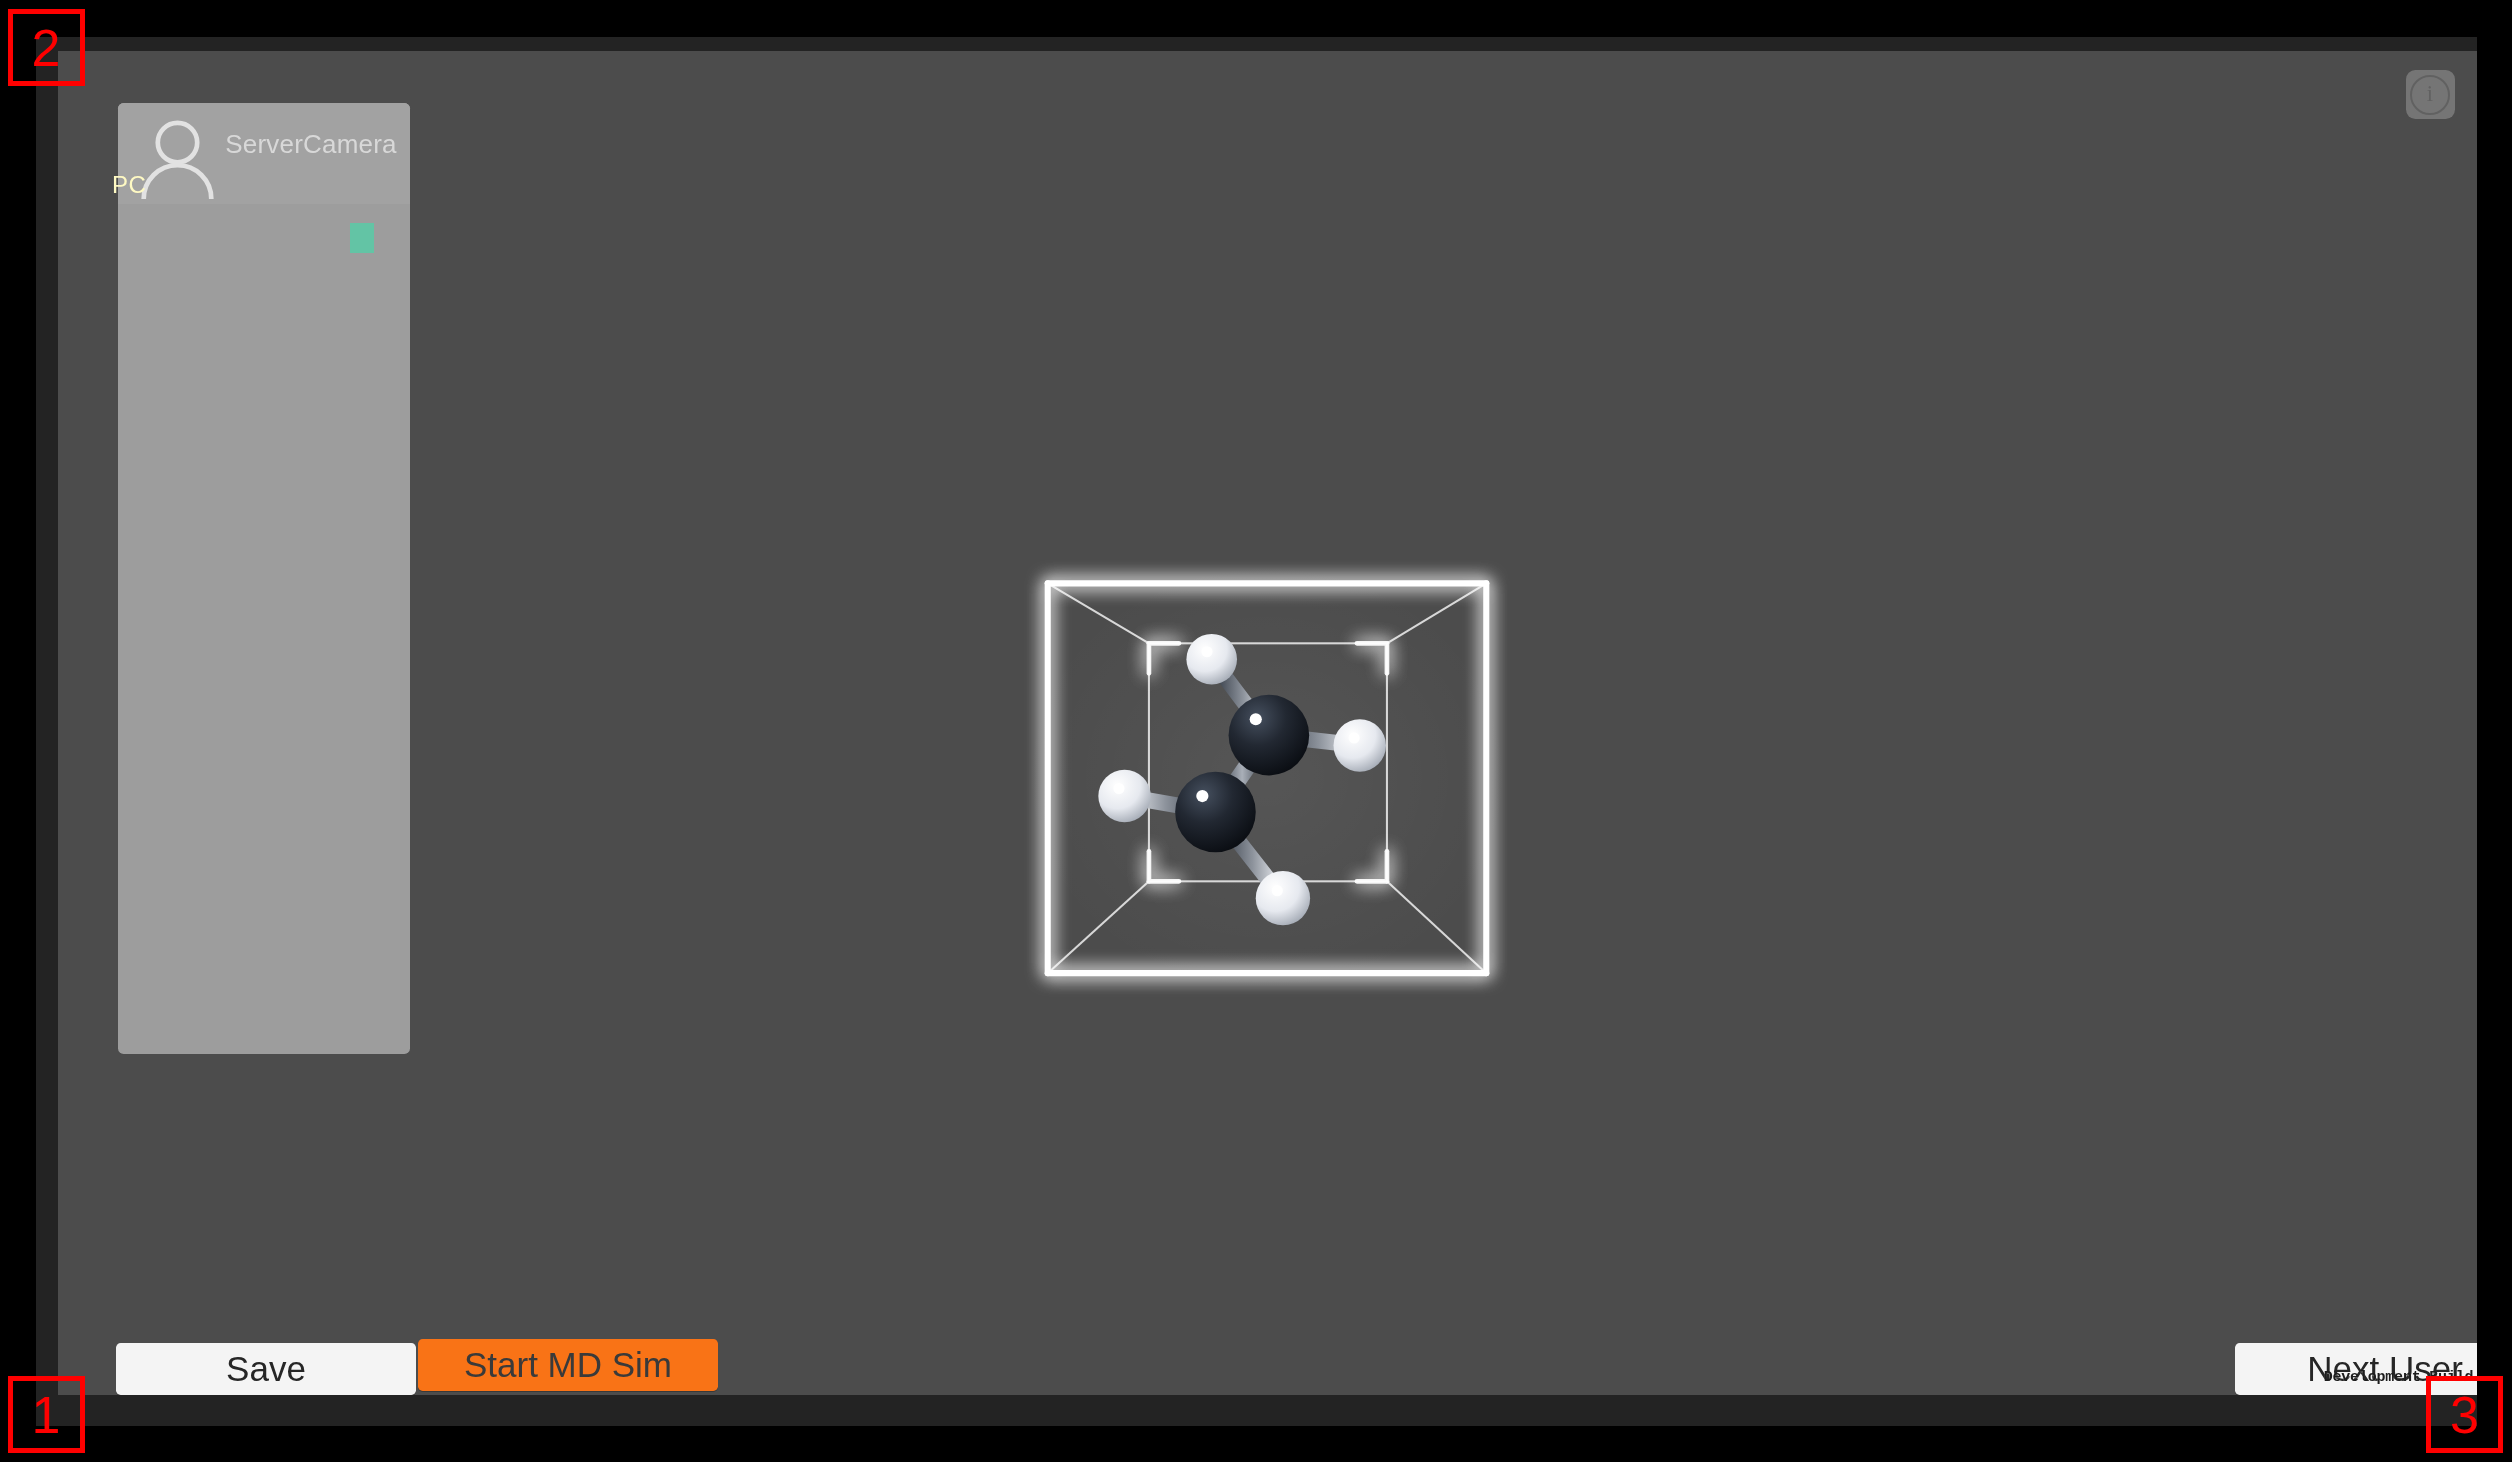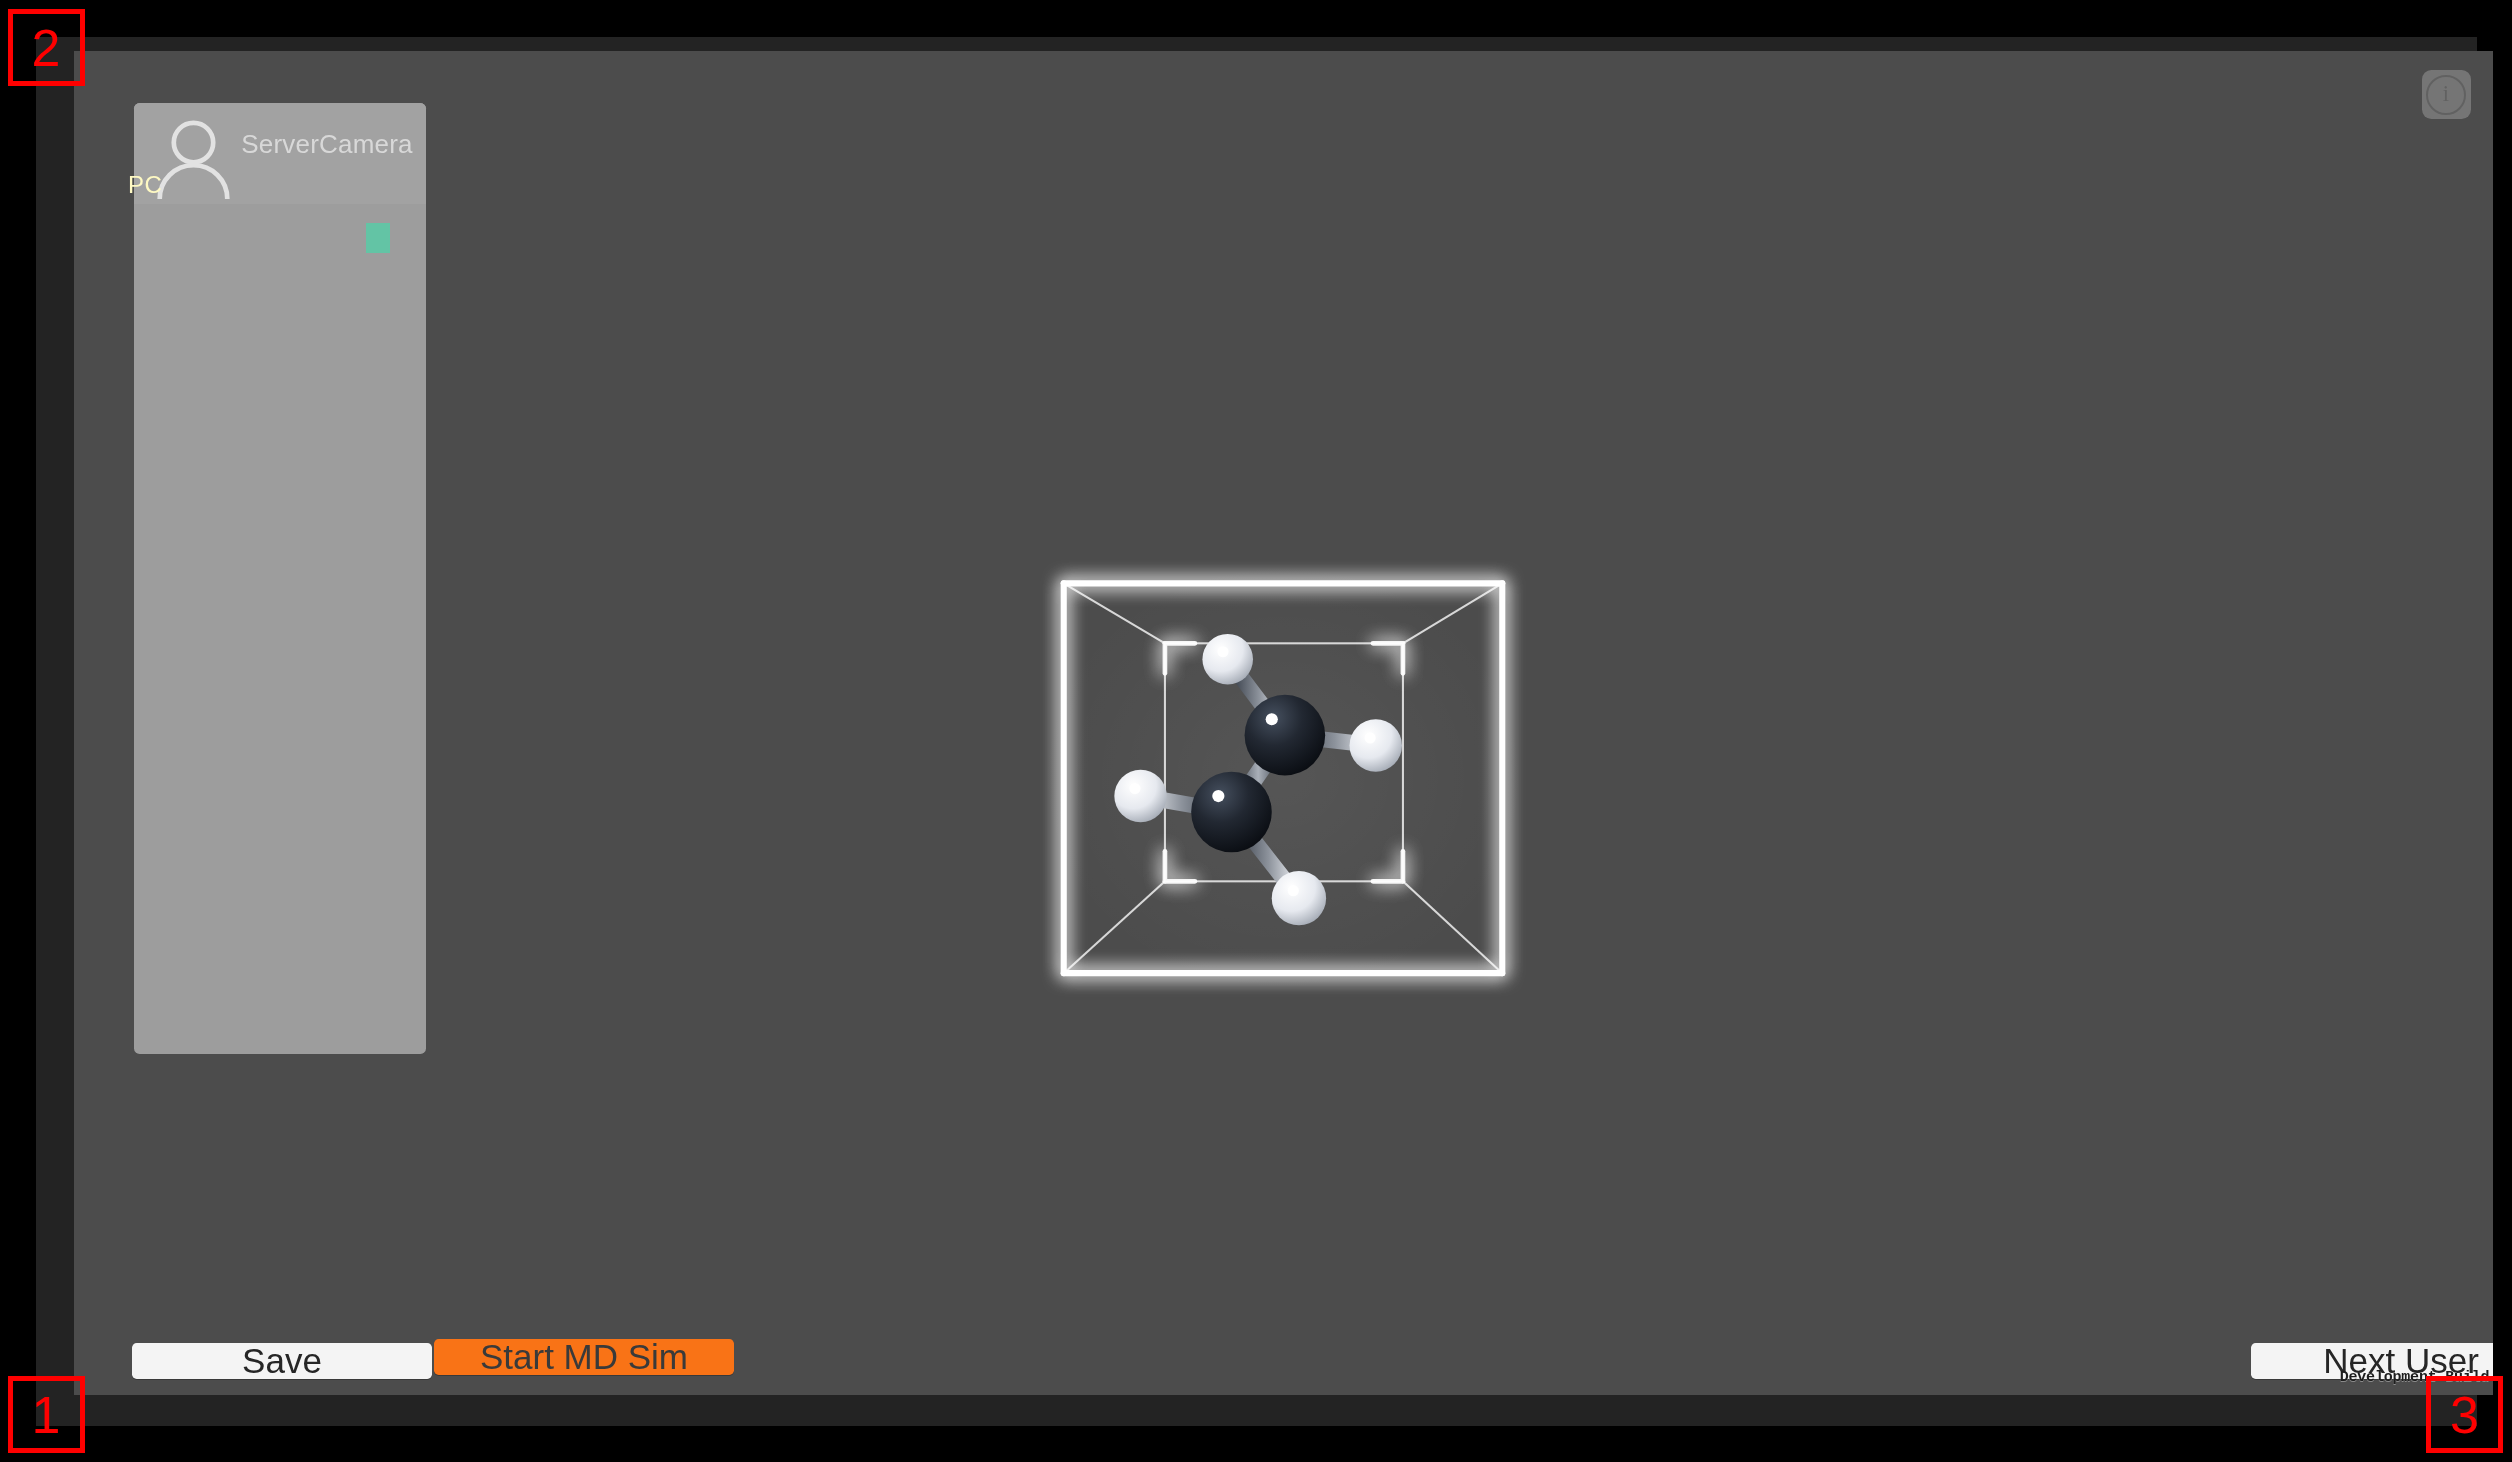--- a/index.html
+++ b/index.html
@@ -31,21 +31,20 @@
     background: #232323;
   }
 
   
   #viewport {
     position: absolute;
     left: 58px; top: 51px;
     width: 2419px; height: 1344px;
     background: #4c4c4c;
     overflow: hidden;
-    margin-left: 16px;
   }
 
   
   #info-button {
     position: absolute;
     right: 22.5px; top: 19px;
     width: 49px; height: 49px;
     border-radius: 9.4px;
     background: #8f8f8f;
     opacity: .62;
@@ -132,21 +131,21 @@
     box-sizing: border-box;
     background: #f4f4f4;
     color: #262626;
     border: none;
     border-radius: 4.7px;
     font-family: "Liberation Sans", sans-serif;
     font-size: 35px;
     line-height: 1;
     padding: 0;
     text-align: center;
-    height: 36px;
+    height: 52px;
     display: flex;
     align-items: center;
     justify-content: center;
     box-shadow: 0 0.9px 0 rgba(0,0,0,.25);
     cursor: pointer;
   }
   .btn.disabled {
     background: #f97316;
     color: #3a3a3a;
     cursor: default;

